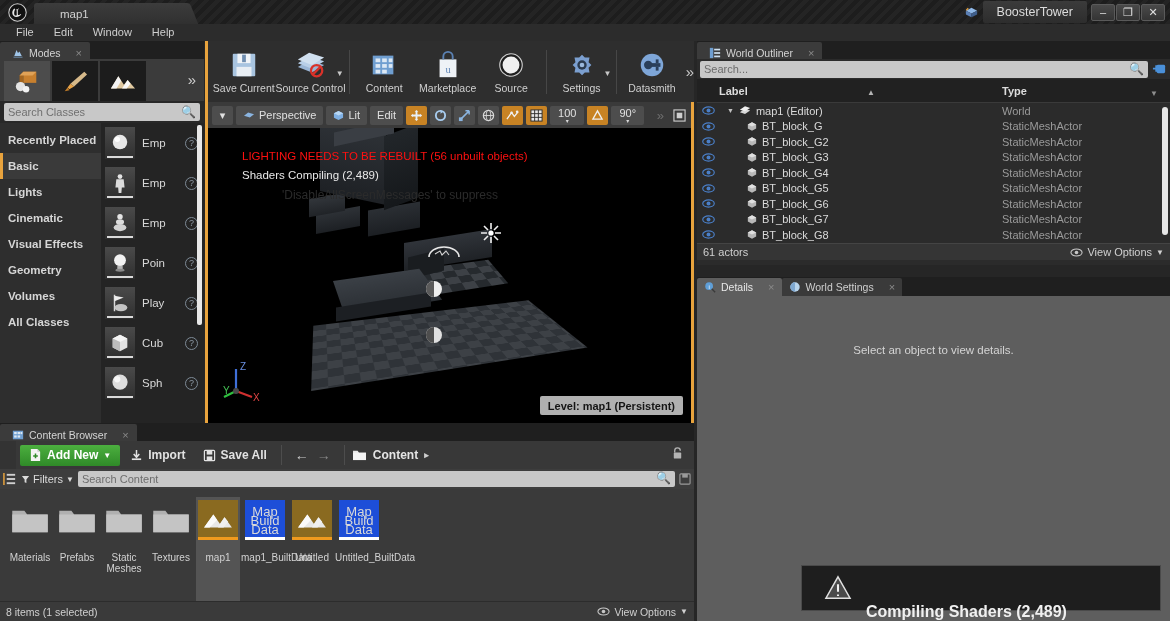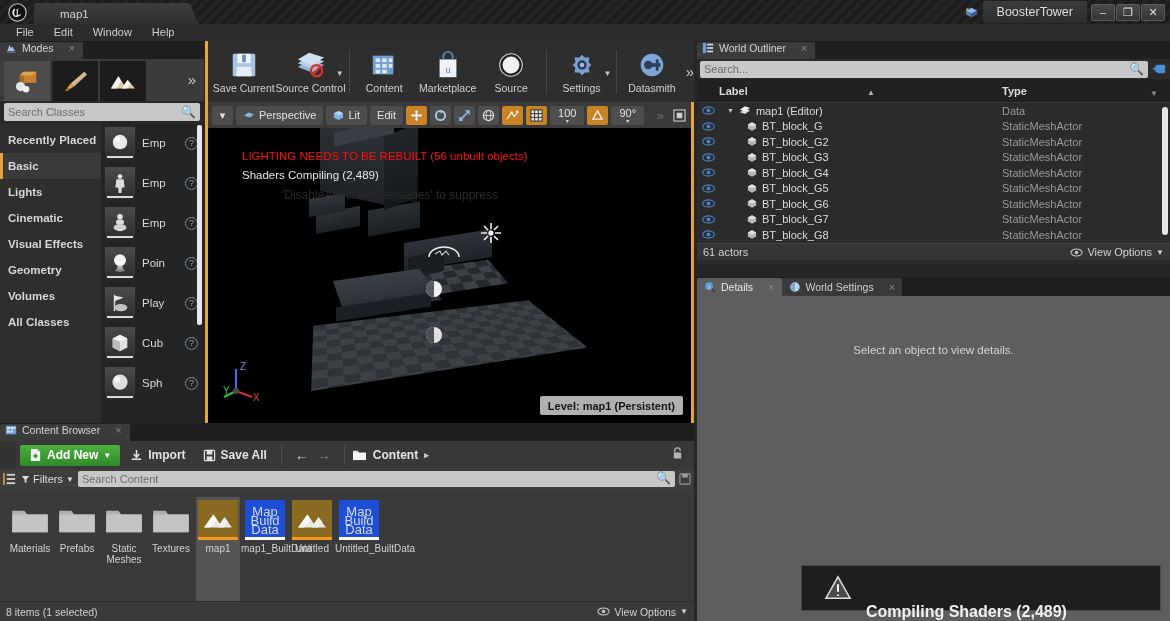--- a/index.html
+++ b/index.html
@@ -62,22 +62,22 @@
   .menubar {
     position: absolute; left: 0; top: 24px; width: 1170px; height: 17px;
     background: #2c2c2c; display: flex; align-items: center; padding-left: 6px;
   }
   .menuitem { padding: 0 10px; color: #cfcfcf; font-size: 11px; line-height: 17px; }
 
   
   .modes-panel { position: absolute; left: 0; top: 41px; width: 204px; height: 382px; background: #282828; }
   .panel-tabbar { height: 18px; background: #1f1f1f; display: flex; align-items: flex-end; }
   .panel-tab {
-    height: 17px; padding: 0 8px 0 5px; background: #3b3b3b;
-    display: flex; align-items: flex-start; gap: 5px; color: #d4d4d4; font-size: 10.5px;
+    height: 17px; padding: 0 8px 0 12px; background: #3b3b3b;
+    display: flex; align-items: flex-end; gap: 5px; color: #d4d4d4; font-size: 10.5px;
     border-top-left-radius: 2px; border-top-right-radius: 2px;
   }
   .tabclose { color: #8a8a8a; font-size: 11px; margin-left: 10px; }
   .mode-btns { height: 42px; background: #3b3b3b; display: flex; align-items: center; padding: 2px 0 0 4px; position: relative; }
   .mode-btn {
     width: 46px; height: 40px; margin-right: 2px; background: #1c1c1c;
     display: flex; align-items: center; justify-content: center;
   }
   .mode-btn.active { background: #4c4c4c; }
   .mode-more { position: absolute; right: 8px; top: 12px; color: #cfcfcf; font-size: 15px; }
@@ -216,21 +216,21 @@
   }
   .cb-search .mag { position: absolute; right: 4px; top: 0px; color: #222; font-size: 12px; }
   .cb-assets { height: 115px; background: #3a3a3a; display: flex; padding: 8px 0 0 8px; gap: 3px; }
   .asset { width: 44px; display: flex; flex-direction: column; align-items: center; gap: 3px; padding: 3px 0; }
   .asset.sel { background: #545454; }
   .asset-thumb { width: 40px; height: 40px; display: flex; align-items: center; justify-content: center; position: relative; }
   .asset-thumb.map { background: #8a6a20; }
   .asset-thumb.map:after { content:""; position:absolute; left:0; right:0; bottom:0; height:3px; background:#f09a1e; }
   .asset-thumb.data { background: #1d4ed8; color: #d8d8d8; font-size: 13px; text-align: center; line-height: 9px; }
   .asset-thumb.data:after { content:""; position:absolute; left:0; right:0; bottom:0; height:3px; background:#ffffff; }
-  .asset-name { font-size: 10px; color: #d2d2d2; text-align: center; line-height: 11px; width: 48px; }
+  .asset-name { font-size: 10px; color: #d2d2d2; text-align: center; line-height: 11px; width: 48px; margin-top: 9px; }
   .cb-foot { position:absolute; left:0; bottom:0; width: 694px; height: 20px; background: #3a3a3a;
     display: flex; align-items: center; padding: 0 6px; font-size: 10.5px; color: #d0d0d0; border-top: 1px solid #2c2c2c; gap: 32px; }
   .cb-foot .right { margin-left: auto; display: flex; align-items: center; gap: 4px; }
 
   
   .notif {
     position: absolute; left: 801px; top: 565px; width: 360px; height: 46px;
     background: #1e1e1e; border: 1px solid #4a4a4a;
     display: flex; align-items: center; gap: 14px; padding-left: 22px;
   }
@@ -672,21 +672,21 @@
             </svg>
           </div>
         <div class="lbl">
           <span style="font-size:7px;color:#c0c0c0">▼</span>
           <svg width="12" height="11" viewBox="0 0 14 12">
               <path d="M1 8l6-4 6 2-6 4z" fill="#d8d8d8"></path>
               <path d="M1 5l6-4 6 2-6 4z" fill="#f0f0f0"></path>
             </svg>
           <span>map1 (Editor)</span>
         </div>
-        <div class="typ">Data</div>
+        <div class="typ">World</div>
       </div>
       <div class="ol-row child">
         <div class="eye">
             <svg width="13" height="9" viewBox="0 0 14 10">
               <ellipse cx="7" cy="5" rx="6.4" ry="4" fill="none" stroke="#4a7fc8" stroke-width="1.3"></ellipse>
               <circle cx="7" cy="5" r="2.2" fill="#4a7fc8"></circle>
             </svg>
           </div>
         <div class="lbl">
           <svg width="10" height="11" viewBox="0 0 12 12">

